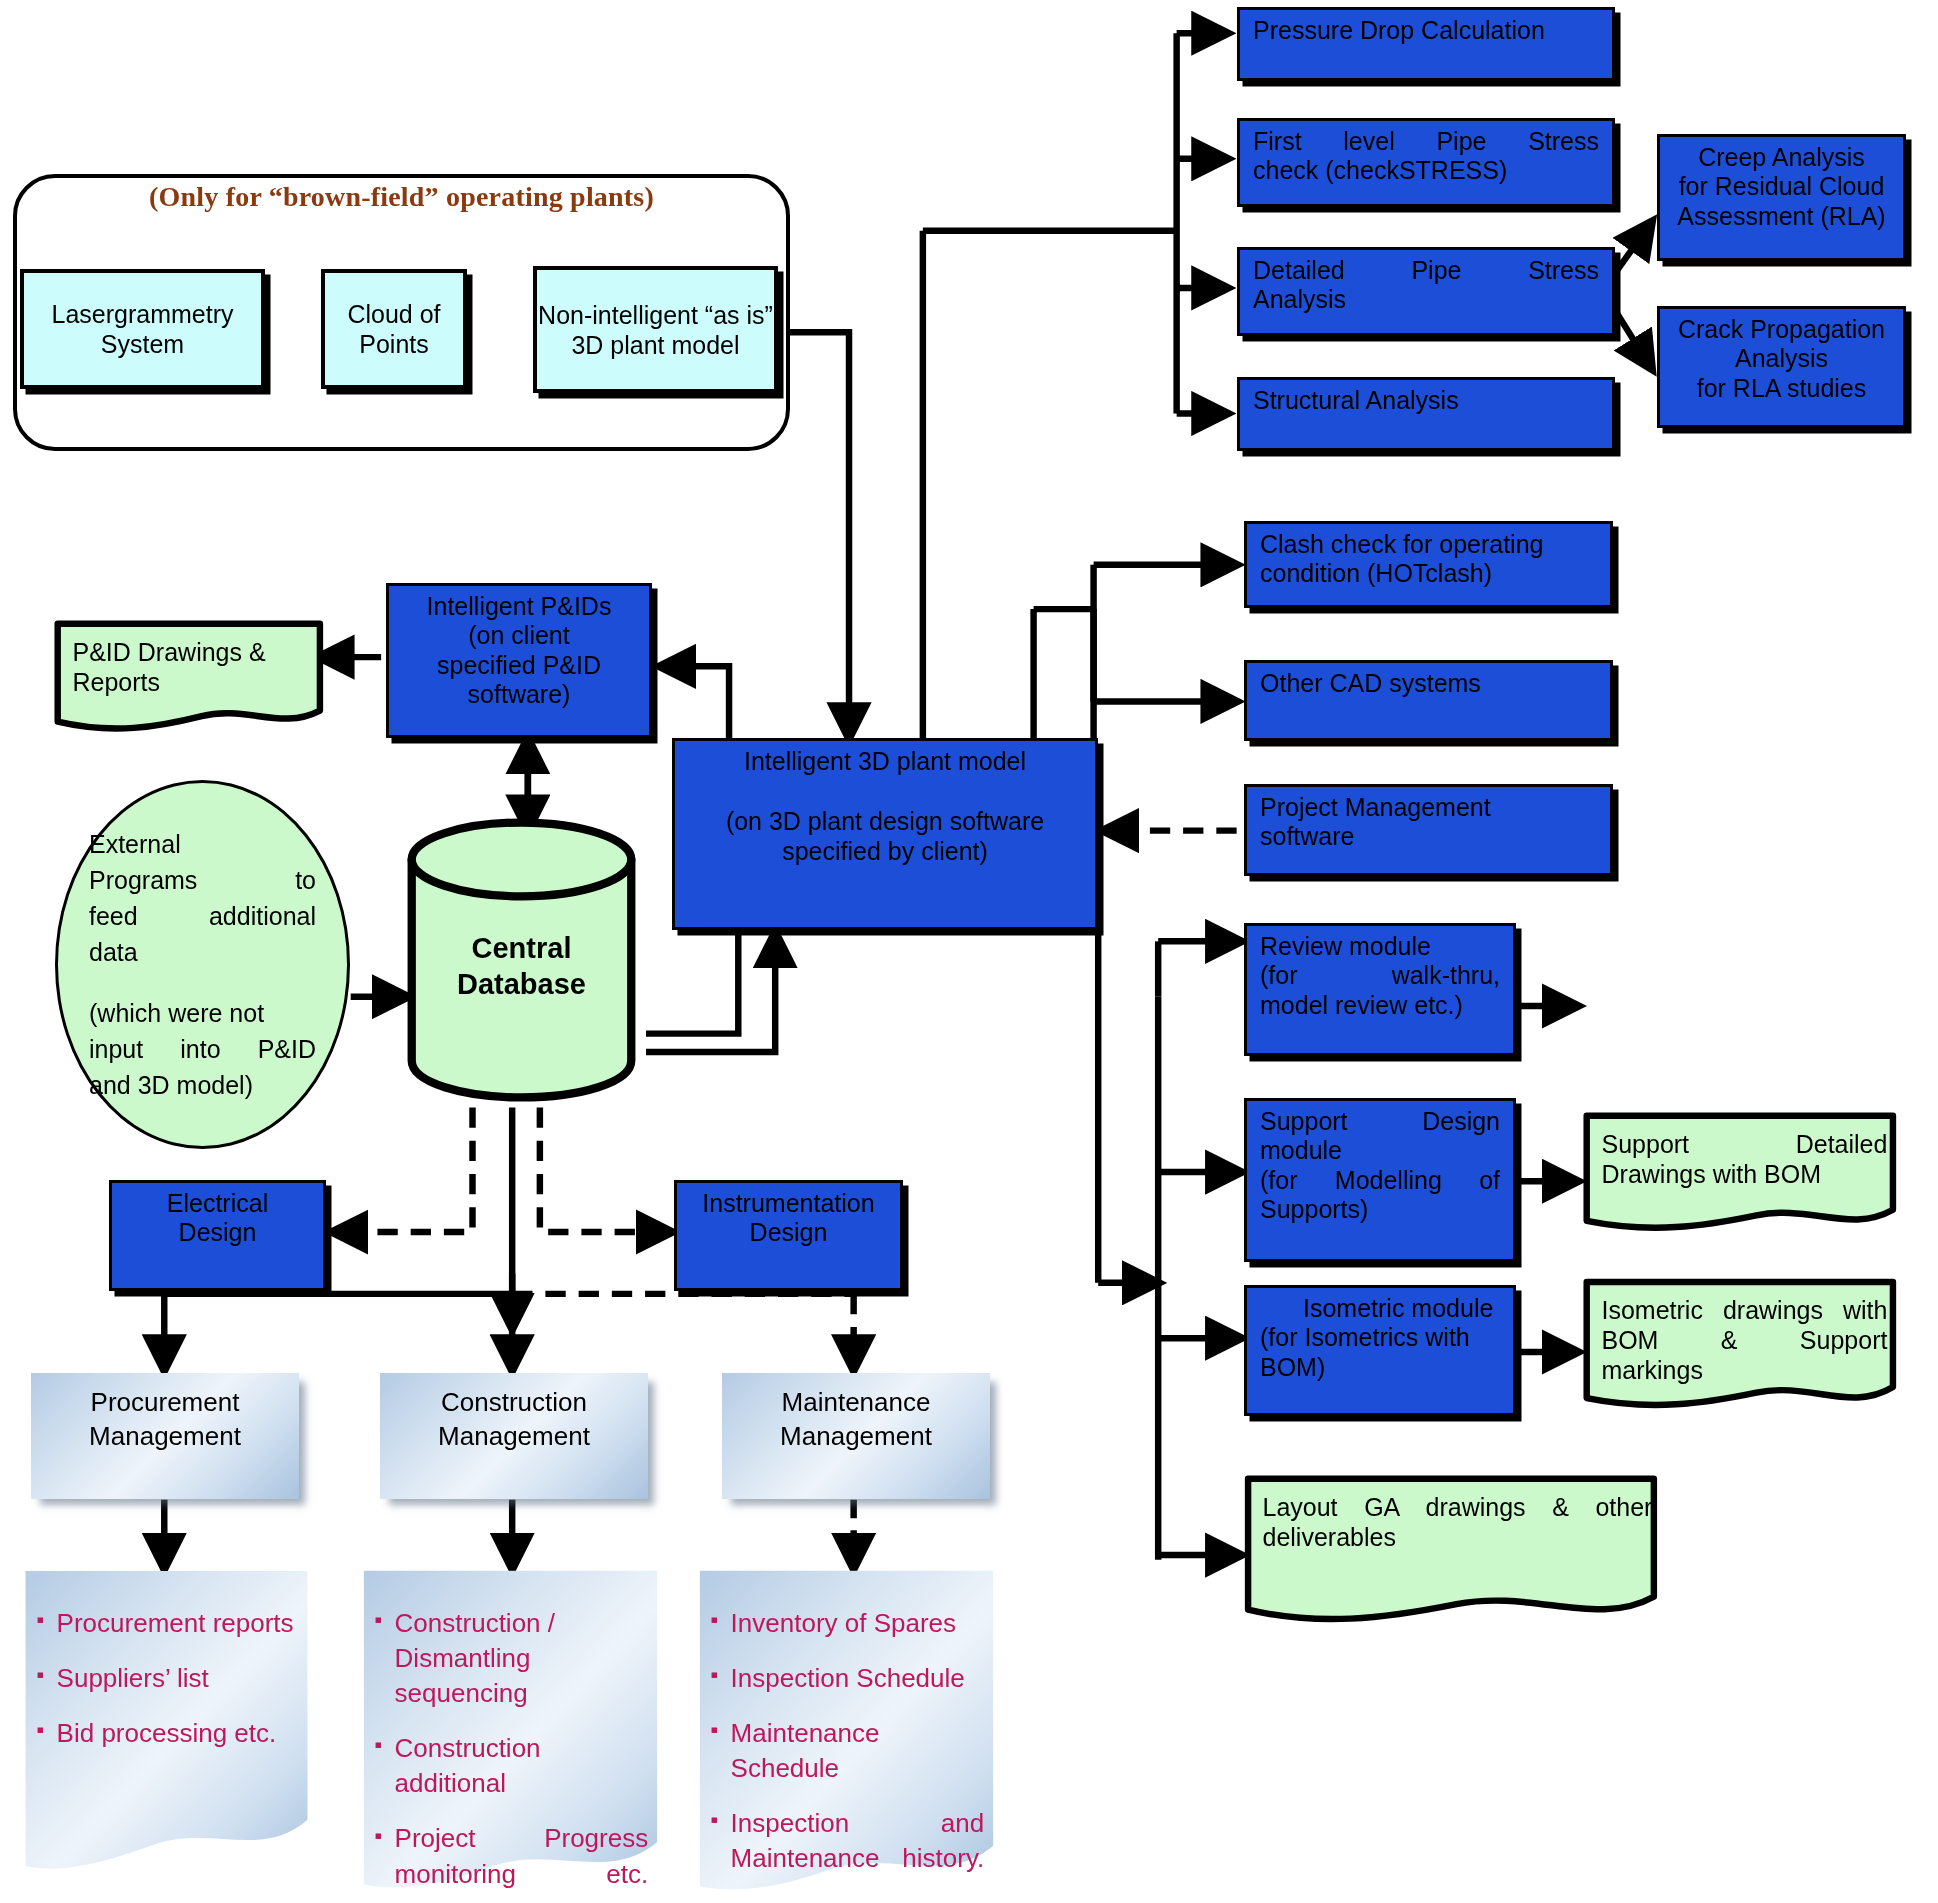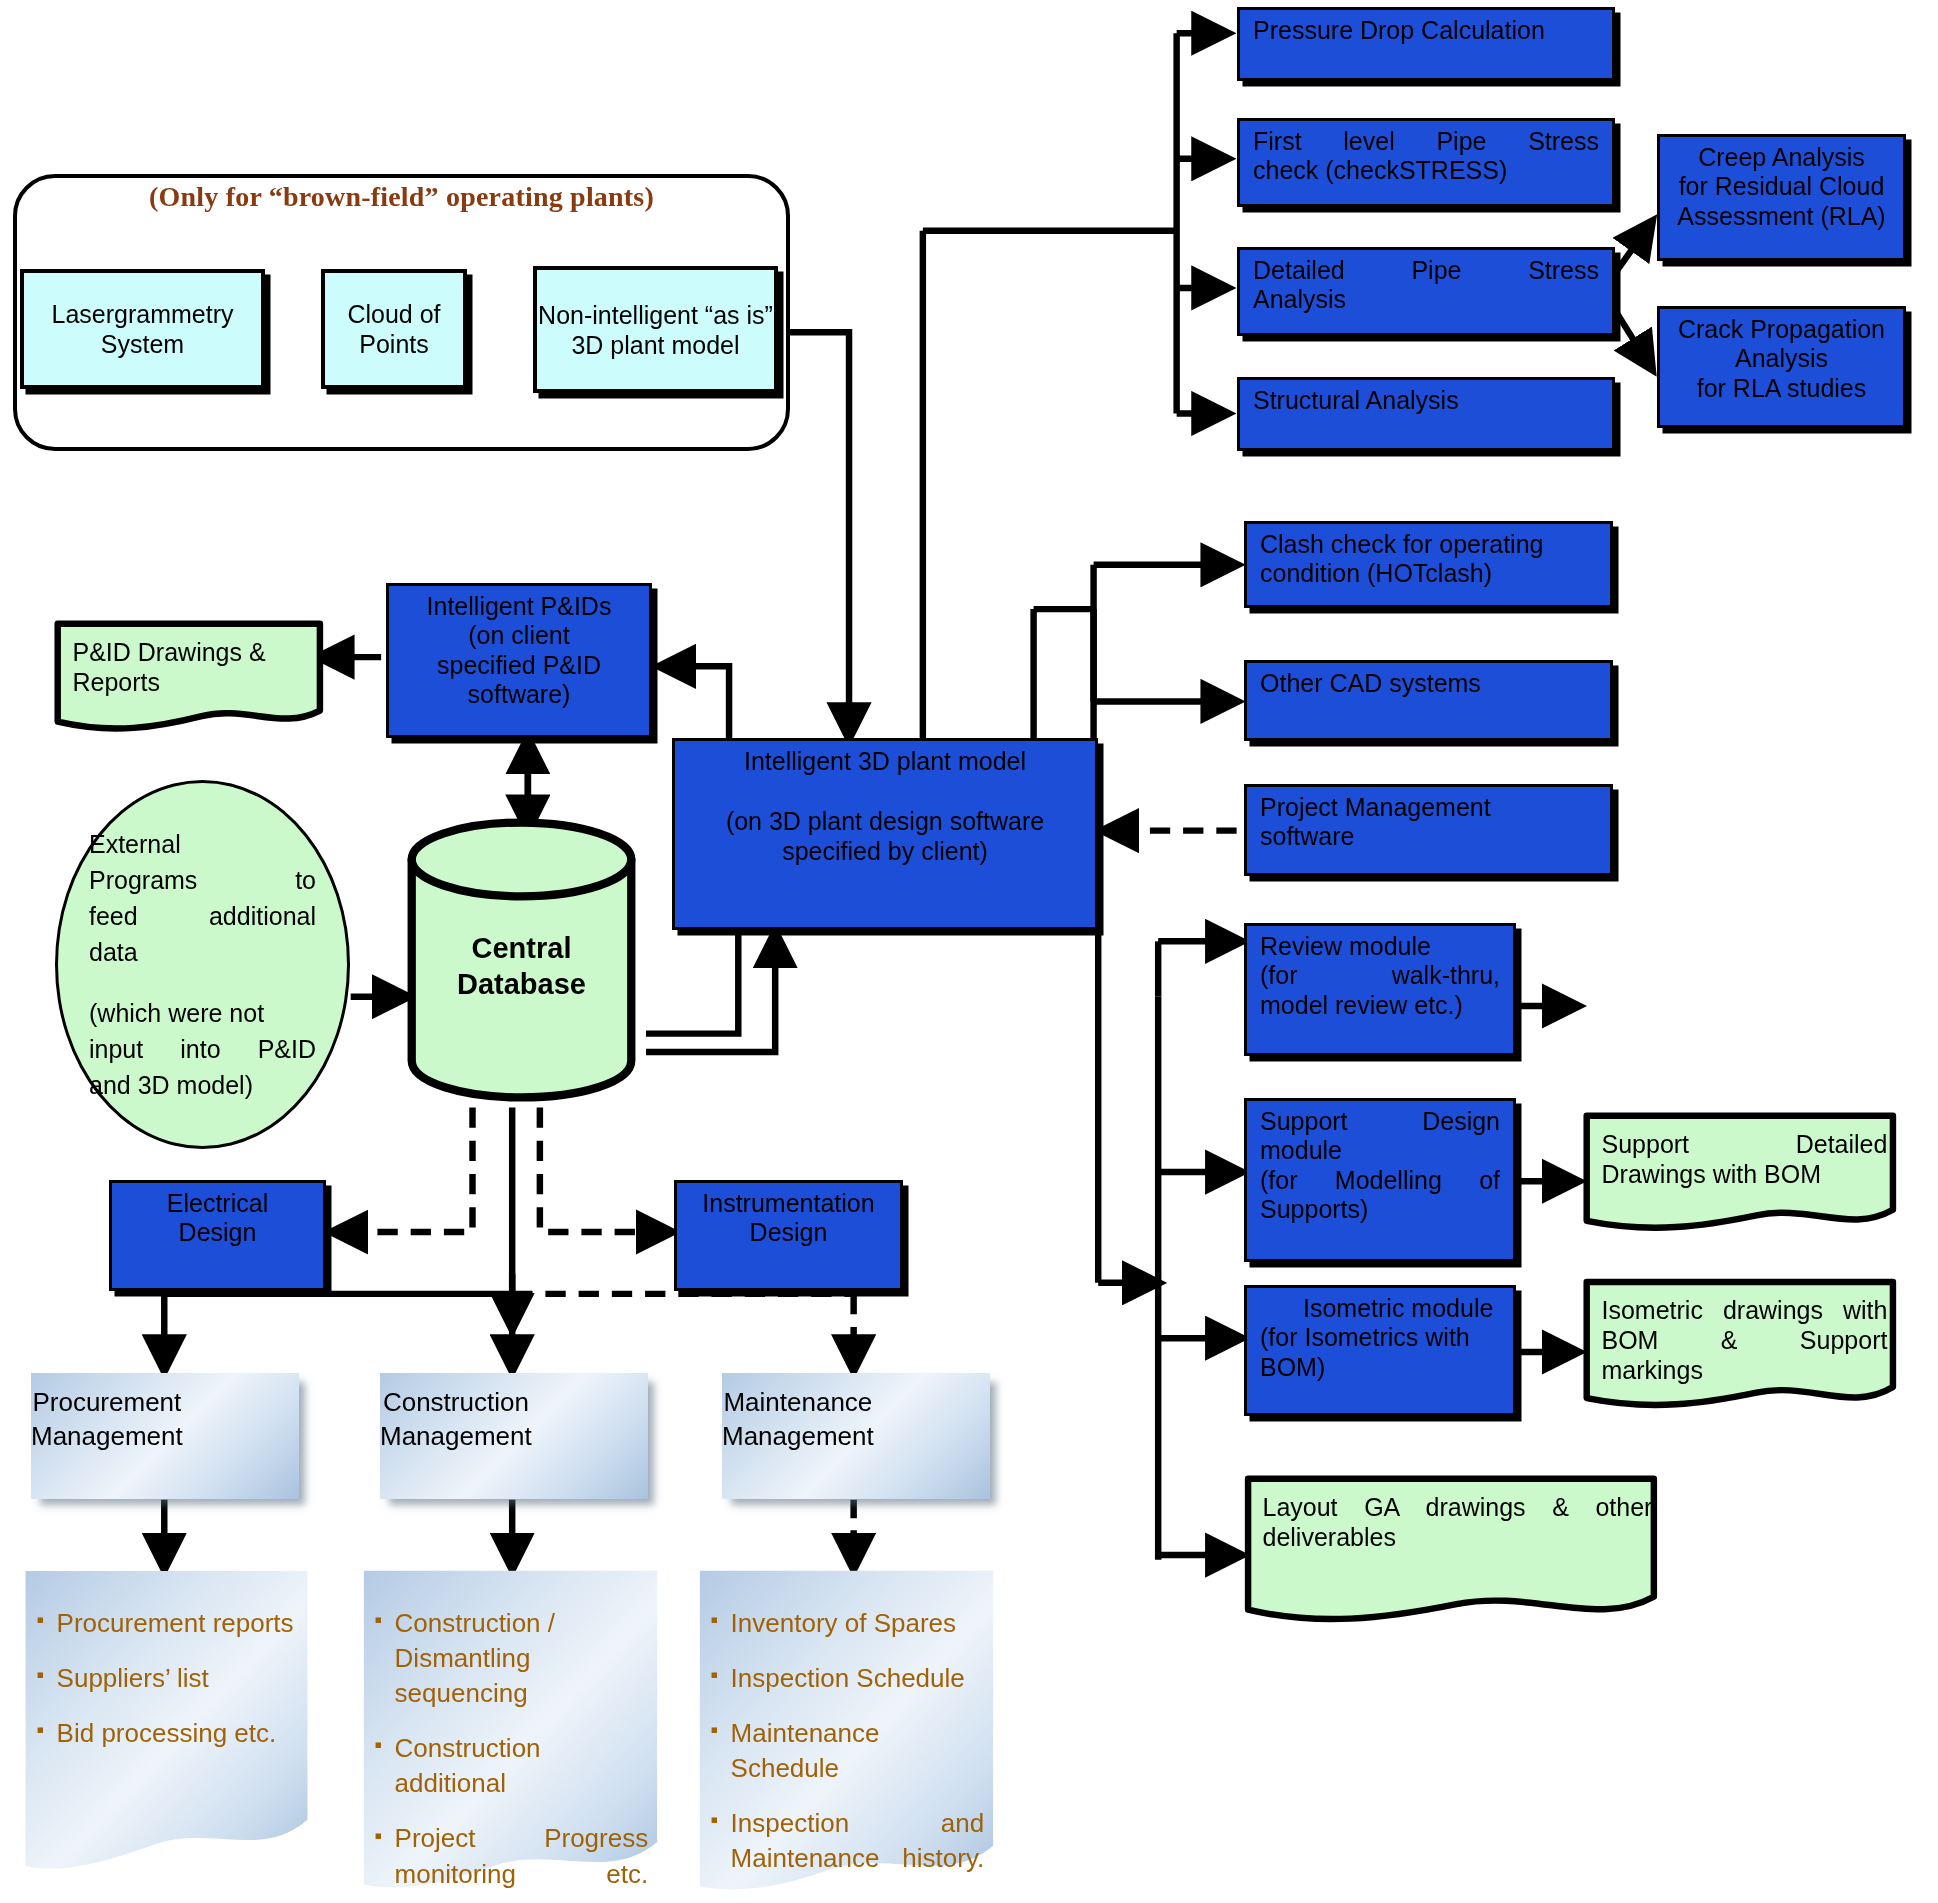--- a/index.html
+++ b/index.html
@@ -62,28 +62,28 @@
     position:absolute;left:0;right:0;top:52%;transform:translateY(-50%);
     text-align:center;font-weight:bold;font-size:29px;line-height:1.25;color:#000;
     pointer-events:none;
   }
 
   
   .bbox{
     position:absolute;box-sizing:border-box;
     background:linear-gradient(135deg,#b4cbe4 0%,#d8e5f2 32%,#eef4fa 52%,#cfdff0 76%,#a9c3de 100%);
     box-shadow:7.4px 7.4px 7.4px -1.8px rgba(90,110,130,.55);
-    display:flex;align-items:flex-start;
+    display:flex;align-items:flex-start;justify-content:center;
     font-size:26px;line-height:1.3;color:#000;text-align:center;
     padding-top:13px;
   }
   .blist{position:absolute;}
   .blist .txt{
     position:absolute;inset:0;padding:37px 14.8px 0 16.6px;box-sizing:border-box;
-    font-size:26px;line-height:1.35;color:#a16207;
+    font-size:26px;line-height:1.35;color:#be185d;
   }
   .blist ul{list-style:none;margin:0;padding:0;}
   .blist li{margin:0 0 20px 0;padding-left:20px;position:relative;}
   .blist li:before{content:"\25AA";position:absolute;left:0;top:-0.9px;font-size:22px;}
   .blist li.just{text-align:justify;text-align-last:justify;}
 
   svg.wires{position:absolute;left:0;top:0;width:1938px;height:1903px;pointer-events:none;}
   svg.shapes{position:absolute;left:0;top:0;overflow:visible;}
 </style>
 </head>

